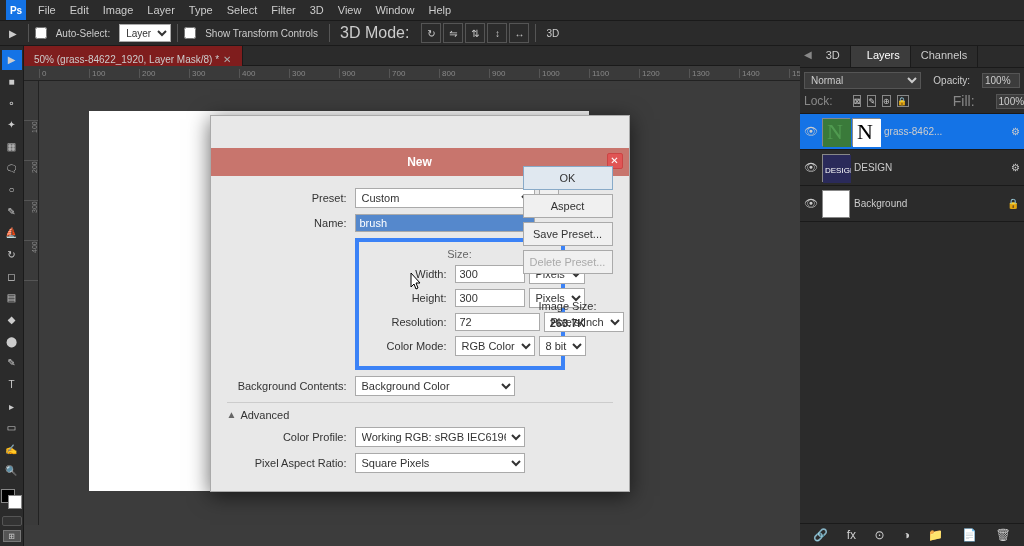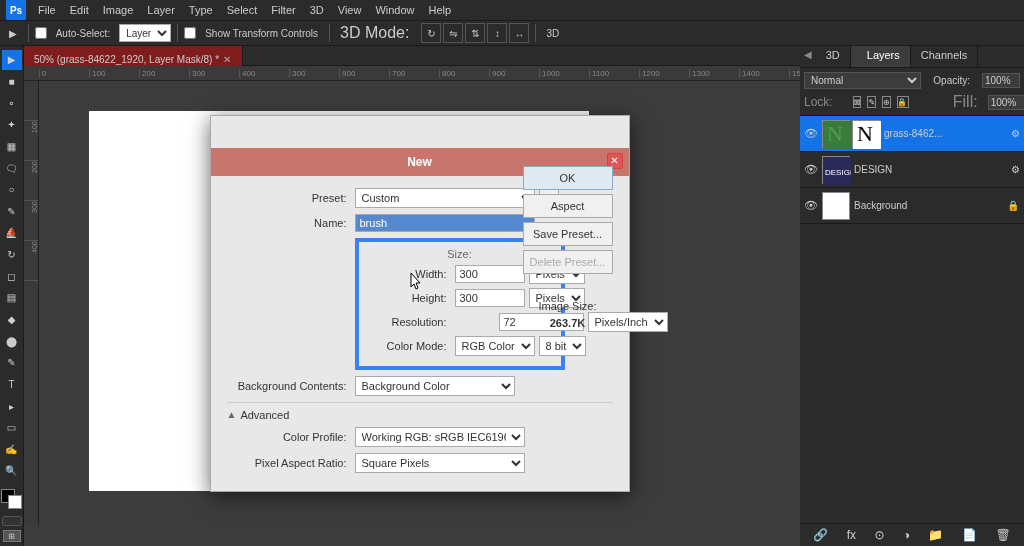--- a/index.html
+++ b/index.html
@@ -556,21 +556,21 @@
                 <div class="dialog-row" style="margin-bottom:4px;">
                   <span class="dialog-label" style="min-width:80px;">Height:</span>
                   <input type="text" class="dialog-input" style="width: 70px;" value="300">
                   <select class="dialog-select" style="width:80px;margin-left:4px;">
                     <option>Pixels</option>
                   </select>
                 </div>
 
                 <div class="dialog-row" style="margin-bottom:4px;">
                   <span class="dialog-label" style="min-width:80px;">Resolution:</span>
-                  <input type="text" class="dialog-input" style="width: 85px; margin-left: 44px;" value="72">
+                  <input type="text" class="dialog-input" style="width: 85px;" value="72">
                   <select class="dialog-select" style="width:80px;margin-left:4px;">
                     <option>Pixels/Inch</option>
                   </select>
                 </div>
 
                 <div class="dialog-row" style="margin-bottom:4px;">
                   <span class="dialog-label" style="min-width:80px;">Color Mode:</span>
                   <select class="dialog-select" style="width:90px;">
                     <option>RGB Color</option>
                   </select>
@@ -636,21 +636,21 @@
         </select>
         <span class="layers-num">Opacity:</span>
         <input type="text" style="width: 38px; background: rgb(60, 60, 60); border: 1px solid rgb(85, 85, 85); color: rgb(204, 204, 204); font-size: 10px; padding: 1px 2px;" value="100%">
       </div>
       <div class="fill-row">
         <span style="font-size:12px;color:#888;margin-right:16px;">Lock:</span>
         <div style="width:12px;height:12px;border:1px solid #888;margin-right:2px;display:flex;align-items:center;justify-content:center;cursor:pointer;font-size:8px;color:#ccc;">⊠</div>
         <div style="width:12px;height:12px;border:1px solid #888;margin-right:2px;display:flex;align-items:center;justify-content:center;cursor:pointer;font-size:8px;color:#ccc;">✎</div>
         <div style="width:12px;height:12px;border:1px solid #888;margin-right:2px;display:flex;align-items:center;justify-content:center;cursor:pointer;font-size:8px;color:#ccc;">⊕</div>
         <div style="width:12px;height:12px;border:1px solid #888;margin-right:8px;display:flex;align-items:center;justify-content:center;cursor:pointer;font-size:8px;color:#ccc;">🔒</div>
-        <span style="font-size:16px;color:#888;margin-right:6px;padding-left:32px;">Fill:</span>
+        <span style="font-size:14px;color:#888;margin-right:17px;padding-left:32px;">Fill:</span>
         <input type="text" style="width: 38px; background: rgb(60, 60, 60); border: 1px solid rgb(85, 85, 85); color: rgb(204, 204, 204); font-size: 10px; padding: 1px 2px;" value="100%">
       </div>
     </div>
 
     <div id="layers-panel">
 
       <div class="layer-item active">
         <div class="layer-vis">👁</div>
         <div style="display:flex;gap:2px;">
           <div class="layer-thumb thumb-grass">

